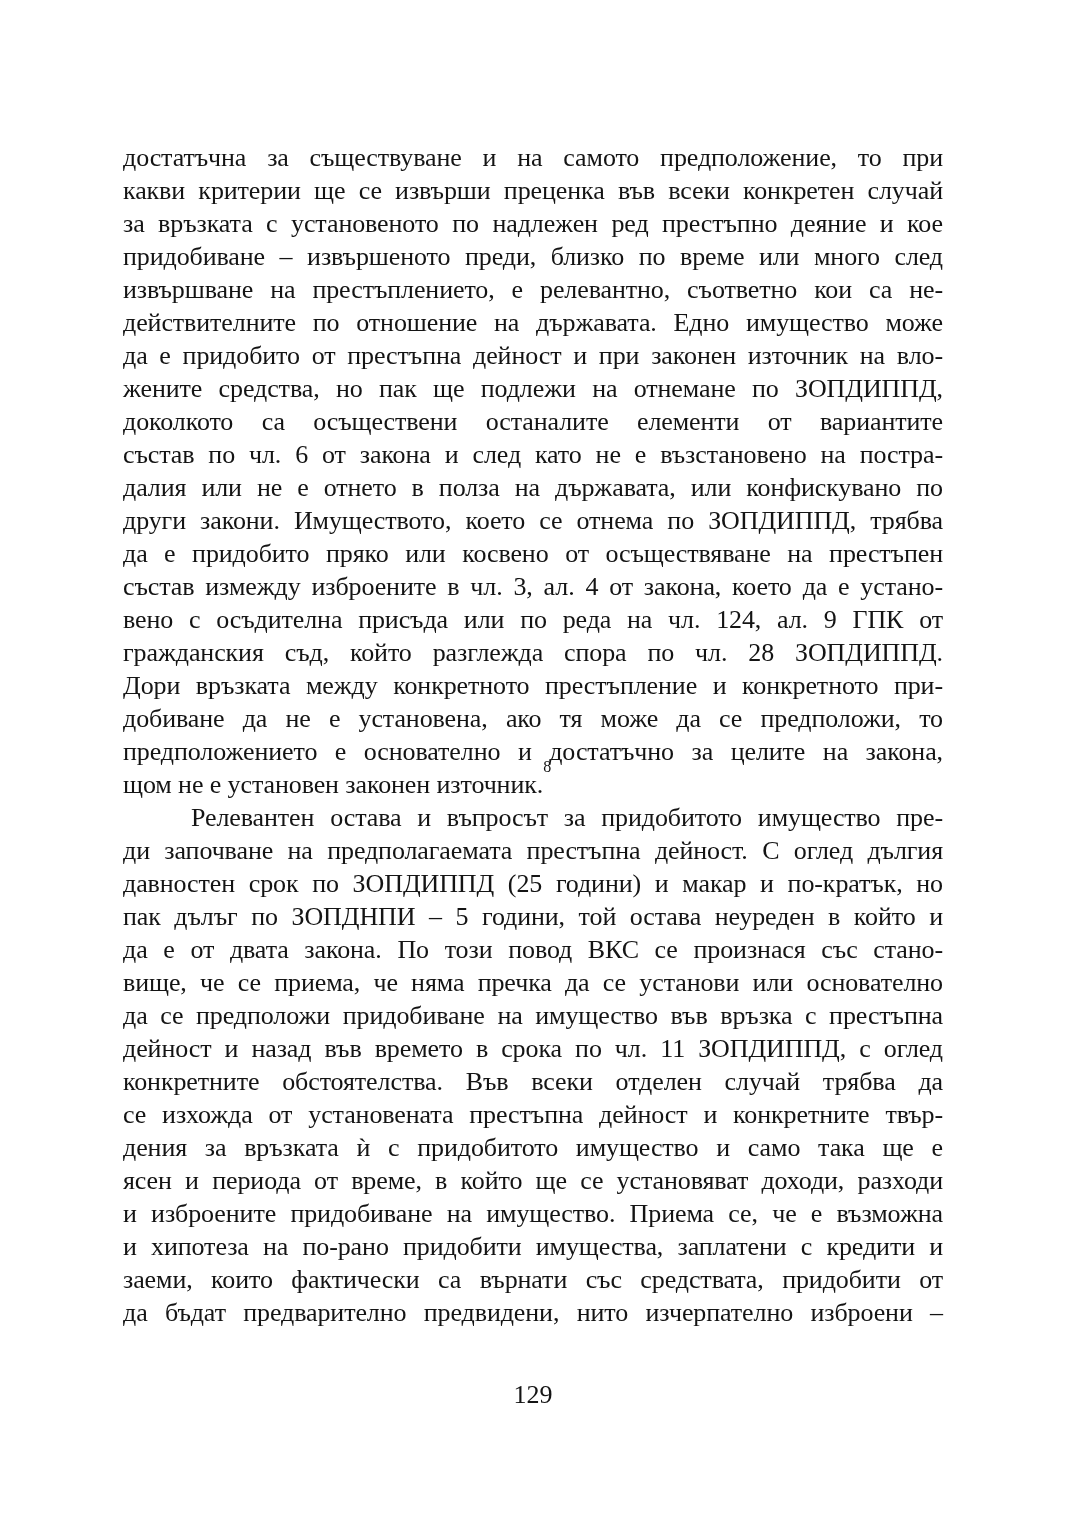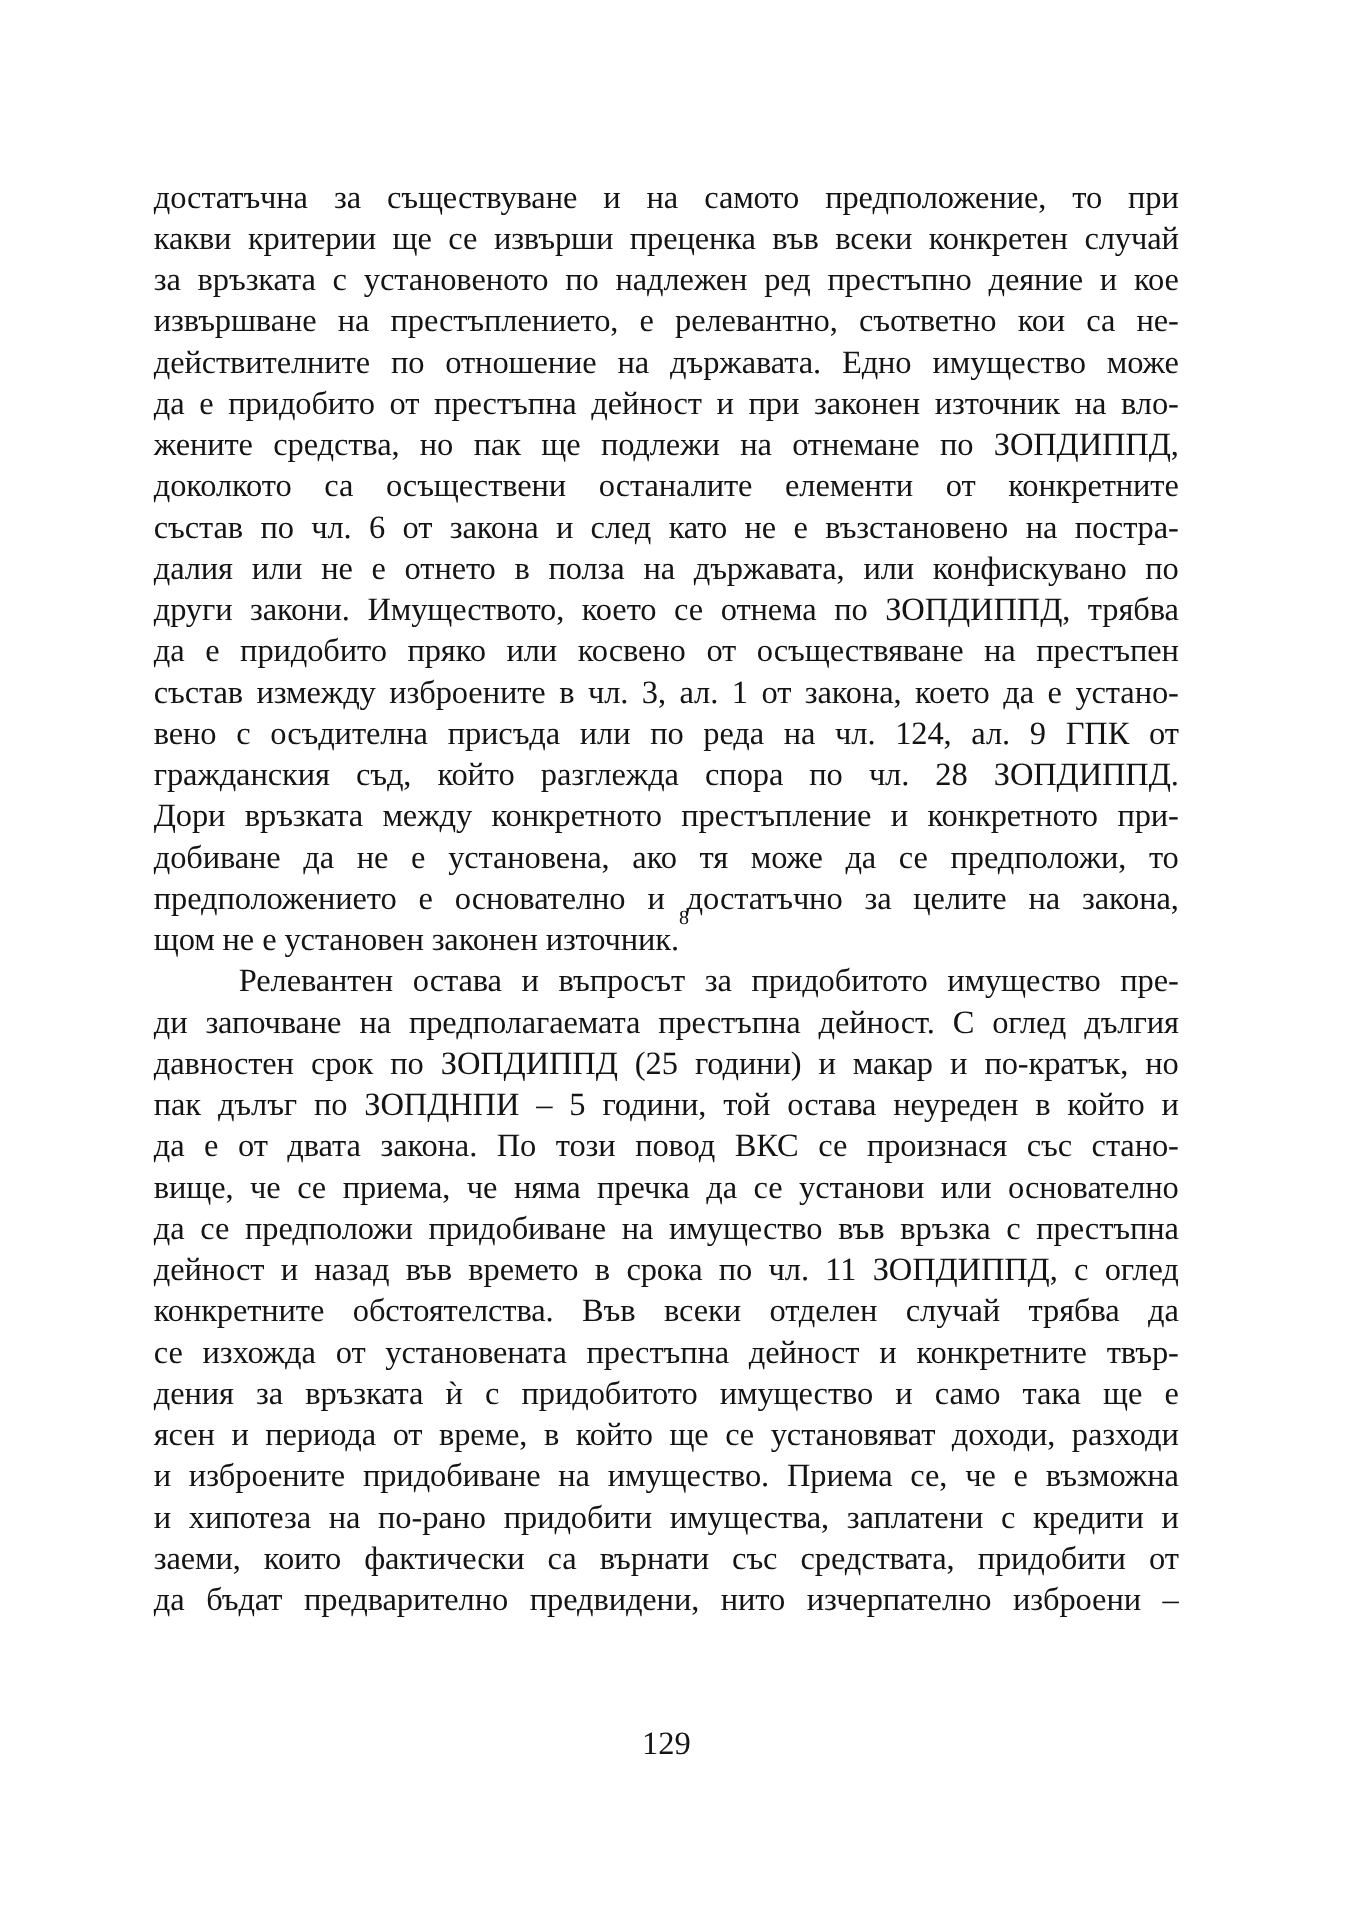--- a/index.html
+++ b/index.html
@@ -57,30 +57,31 @@
 </head>
 <body>
 
 <div class="page">
   <div class="textblock">
 
     <div>
       <div class="line">достатъчна за съществуване и на самото предположение, то при</div>
       <div class="line">какви критерии ще се извърши преценка във всеки конкретен случай</div>
       <div class="line">за връзката с установеното по надлежен ред престъпно деяние и кое</div>
+      <div class="line">придобиване – извършеното преди, близко по време или много след</div>
       <div class="line">извършване на престъплението, е релевантно, съответно кои са не-</div>
       <div class="line">действителните по отношение на държавата. Едно имущество може</div>
       <div class="line">да е придобито от престъпна дейност и при законен източник на вло-</div>
       <div class="line">жените средства, но пак ще подлежи на отнемане по ЗОПДИППД,</div>
-      <div class="line">доколкото са осъществени останалите елементи от конкретните</div>
+      <div class="line">доколкото са осъществени останалите елементи от вариантите</div>
       <div class="line">състав по чл. 6 от закона и след като не е възстановено на постра-</div>
       <div class="line">далия или не е отнето в полза на държавата, или конфискувано по</div>
       <div class="line">други закони. Имуществото, което се отнема по ЗОПДИППД, трябва</div>
       <div class="line">да е придобито пряко или косвено от осъществяване на престъпен</div>
-      <div class="line">състав измежду изброените в чл. 3, ал. 1 от закона, което да е устано-</div>
+      <div class="line">състав измежду изброените в чл. 3, ал. 4 от закона, което да е устано-</div>
       <div class="line">вено с осъдителна присъда или по реда на чл. 124, ал. 9 ГПК от</div>
       <div class="line">гражданския съд, който разглежда спора по чл. 28 ЗОПДИППД.</div>
       <div class="line">Дори връзката между конкретното престъпление и конкретното при-</div>
       <div class="line">добиване да не е установена, ако тя може да се предположи, то</div>
       <div class="line">предположението е основателно и достатъчно за целите на закона,</div>
       <div class="line para-end"><span>щом не е установен законен източник.</span><sup class="fnref">8</sup></div>
     </div>
 
     <div>
       <div class="line first-indent">Релевантен остава и въпросът за придобитото имущество пре-</div>

